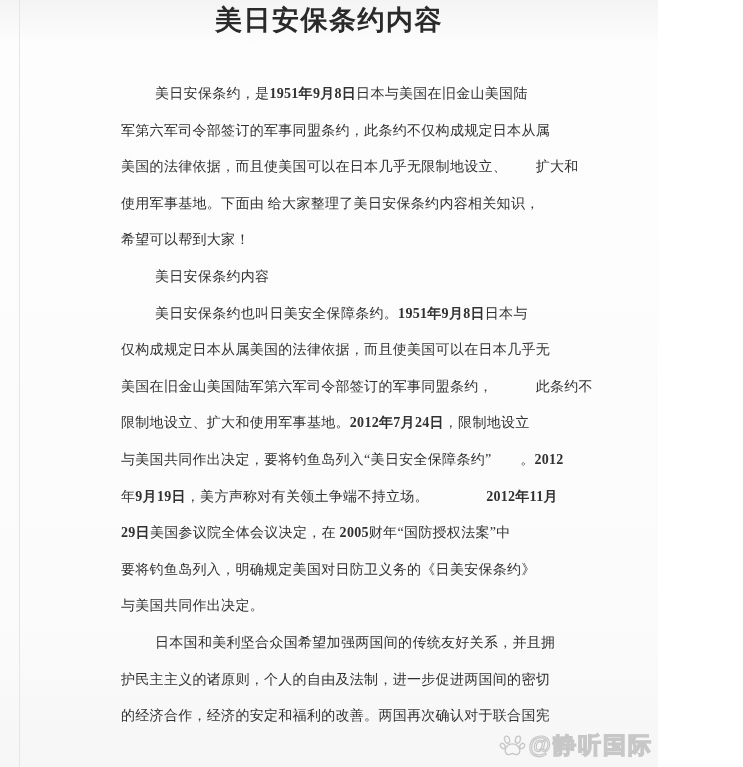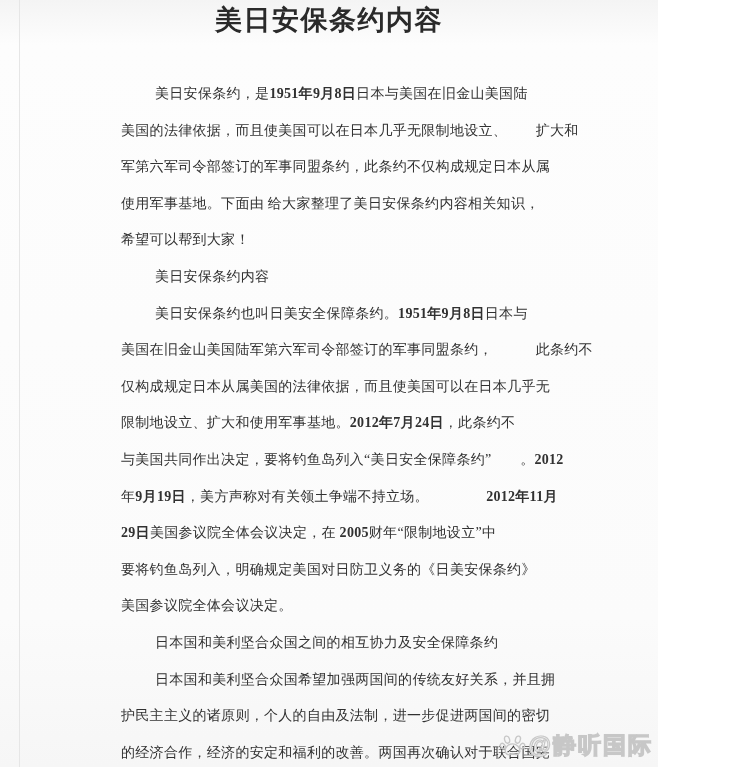--- a/index.html
+++ b/index.html
@@ -53,35 +53,34 @@
 <div class="page">
   <div class="edge-line left"></div>
   <div class="right-strip"></div>
   <div class="edge-line r1"></div>
   <div class="edge-line r2"></div>
 
   <h1 class="title">美日安保条约内容</h1>
 
   <div class="content" id="content">
       <div class="line indent"><span>美日安保条约，是</span><span class="bold">1951年9月8日</span><span>日本与美国在旧金山美国陆</span></div>
+      <div class="line"><span>军第六军司令部签订的军事同盟条约，此条约不仅构成规定日本从属</span></div>
       <div class="line"><span>美国的法律依据，而且使美国可以在日本几乎无限制地设立、　　扩大和</span></div>
-      <div class="line"><span>军第六军司令部签订的军事同盟条约，此条约不仅构成规定日本从属</span></div>
       <div class="line"><span>使用军事基地。下面由 给大家整理了美日安保条约内容相关知识，</span></div>
       <div class="line"><span>希望可以帮到大家！</span></div>
       <div class="line indent"><span>美日安保条约内容</span></div>
       <div class="line indent"><span>美日安保条约也叫日美安全保障条约。</span><span class="bold">1951年9月8日</span><span>日本与</span></div>
+      <div class="line"><span>仅构成规定日本从属美国的法律依据，而且使美国可以在日本几乎无</span></div>
       <div class="line"><span>美国在旧金山美国陆军第六军司令部签订的军事同盟条约，　　　此条约不</span></div>
-      <div class="line"><span>仅构成规定日本从属美国的法律依据，而且使美国可以在日本几乎无</span></div>
-      <div class="line"><span>限制地设立、扩大和使用军事基地。</span><span class="bold">2012年7月24日</span><span>，此条约不</span></div>
+      <div class="line"><span>限制地设立、扩大和使用军事基地。</span><span class="bold">2012年7月24日</span><span>，限制地设立</span></div>
       <div class="line"><span>与美国共同作出决定，要将钓鱼岛列入“美日安全保障条约”　　。</span><span class="bold">2012</span></div>
       <div class="line"><span>年</span><span class="bold">9月19日</span><span>，美方声称对有关领土争端不持立场。　　　　</span><span class="bold">2012年11月</span></div>
-      <div class="line"><span class="bold">29日</span><span>美国参议院全体会议决定，在 </span><span class="bold">2005</span><span>财年“限制地设立”中</span></div>
+      <div class="line"><span class="bold">29日</span><span>美国参议院全体会议决定，在 </span><span class="bold">2005</span><span>财年“国防授权法案”中</span></div>
       <div class="line"><span>要将钓鱼岛列入，明确规定美国对日防卫义务的《日美安保条约》</span></div>
-      <div class="line"><span>美国参议院全体会议决定。</span></div>
-      <div class="line indent"><span>日本国和美利坚合众国之间的相互协力及安全保障条约</span></div>
+      <div class="line"><span>与美国共同作出决定。</span></div>
       <div class="line indent"><span>日本国和美利坚合众国希望加强两国间的传统友好关系，并且拥</span></div>
       <div class="line"><span>护民主主义的诸原则，个人的自由及法制，进一步促进两国间的密切</span></div>
       <div class="line"><span>的经济合作，经济的安定和福利的改善。两国再次确认对于联合国宪</span></div>
     </div>
 
   <div class="watermark">
     <span class="wm-icon">
       <svg width="27" height="27" viewBox="0 0 30 30">
         <g fill="none" stroke="#c7c7c7" stroke-width="1.5">
           <ellipse cx="9" cy="8.5" rx="2.7" ry="4" transform="rotate(-18 9 8.5)"></ellipse>

